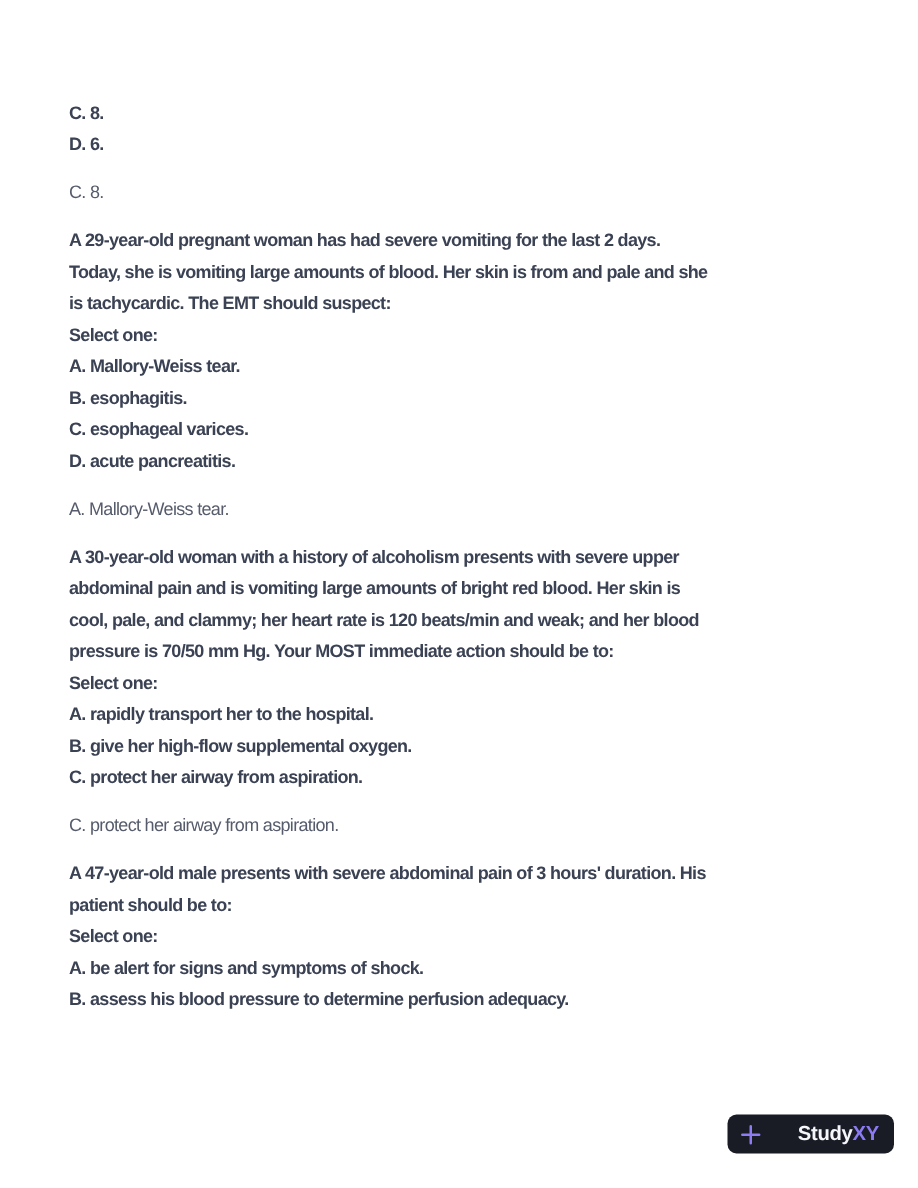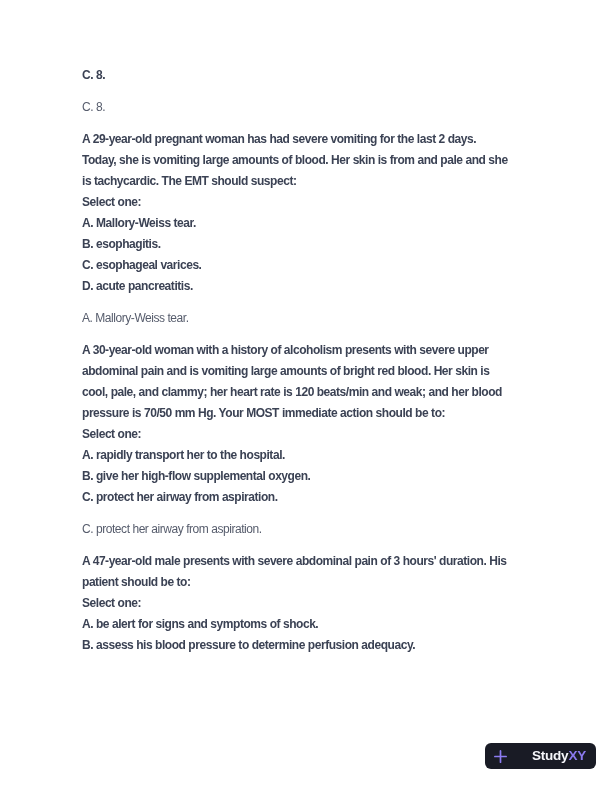--- a/index.html
+++ b/index.html
@@ -13,21 +13,21 @@
     position: relative;
     overflow: hidden;
     font-family: "Liberation Sans", sans-serif;
   }
   .page {
     position: absolute;
     inset: 0;
     background: #ffffff;
   }
   .content {
-    padding: 65px 62px 0 82px;
+    padding: 65px 62px 0 46px;
   }
   .block {
     margin: 0 0 11px 0;
   }
   .line {
     font-size: 12px;
     line-height: 21px;
     letter-spacing: -0.45px;
     white-space: nowrap;
   }
@@ -67,20 +67,21 @@
   }
 </style>
 </head>
 <body>
 
 <div class="page">
   <div class="content">
 
     <div class="block">
       <div class="line q">C. 8.</div>
+      <div class="line q">D. 6.</div>
     </div>
 
     <div class="block">
       <div class="line ans">C. 8.</div>
     </div>
 
     <div class="block">
       <div class="line q">A 29-year-old pregnant woman has had severe vomiting for the last 2 days.</div>
       <div class="line q">Today, she is vomiting large amounts of blood. Her skin is from and pale and she</div>
       <div class="line q">is tachycardic. The EMT should suspect:</div>

